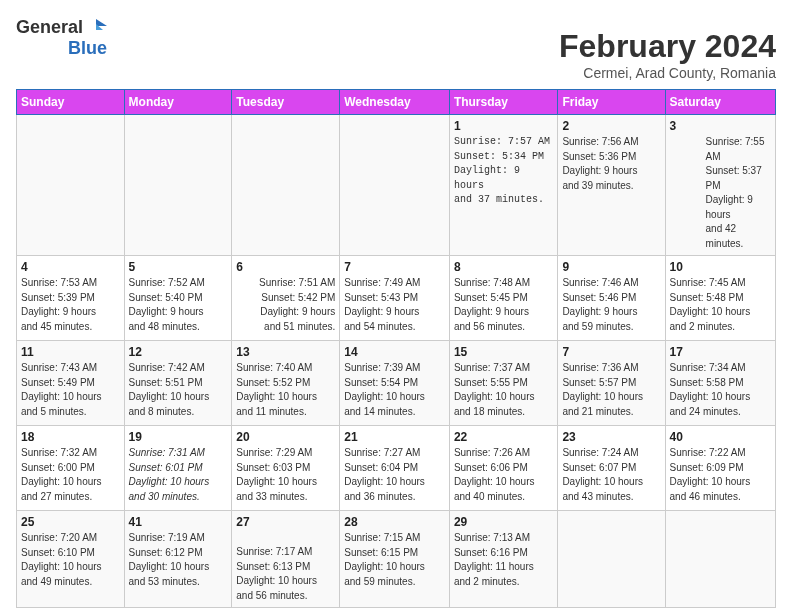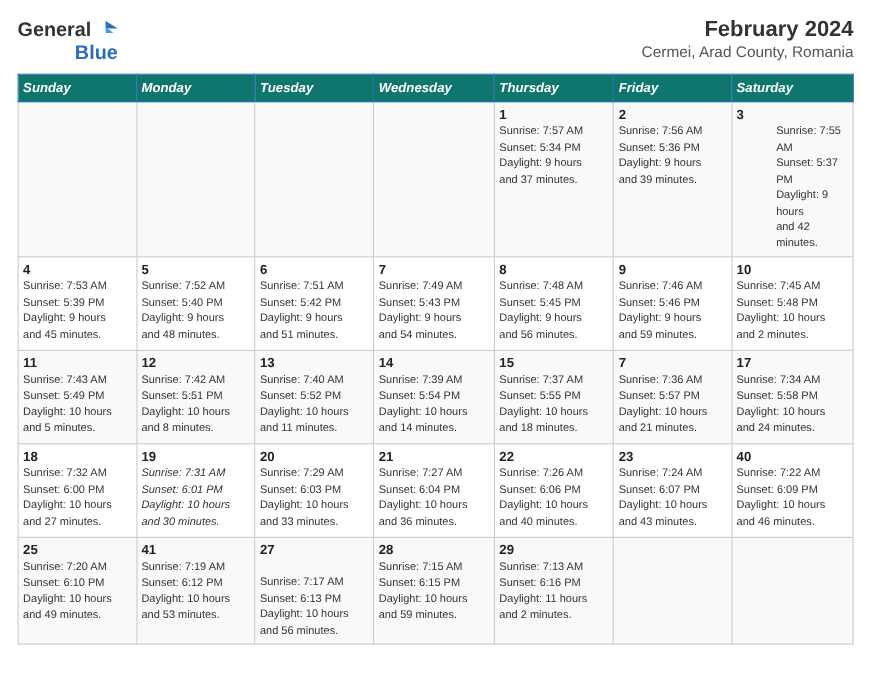--- a/index.html
+++ b/index.html
@@ -23,42 +23,42 @@
     }
     .logo-row {
       display: flex;
       align-items: center;
       gap: 2px;
     }
     .title-area {
       text-align: right;
     }
     .calendar-title {
-      font-size: 20px;
+      font-size: 32px;
       font-weight: bold;
       color: #333;
+      margin-top: 12px;
     }
     .calendar-subtitle {
       font-size: 14px;
       color: #555;
     }
     table {
       width: 100%;
       border-collapse: collapse;
       font-size: 10.5px;
     }
     thead tr th {
-      background-color: #0f766e;
+      background-color: #d946ef;
       color: #fff;
       padding: 5px 4px;
       text-align: left;
       font-size: 12px;
       font-weight: bold;
       border: 1px solid #2a6ebb;
-      font-style: italic;
     }
     tbody tr td {
       border: 1px solid #ccc;
       vertical-align: top;
       padding: 4px;
       width: 113px;
       height: 85px;
     }
     tbody tr:nth-child(odd) td {
       background-color: #f9f9f9;
@@ -116,21 +116,21 @@
       </tr>
   </thead>
   <tbody id="calendar-body">
   <tr>
         <td class="empty-cell"></td>
         <td class="empty-cell"></td>
         <td class="empty-cell"></td>
         <td class="empty-cell"></td>
         <td>
           <div class="day-num">1</div>
-          <div class="day-info" style="white-space: pre-line;">Sunrise: 7:57 AM
+          <div class="day-info" style="white-space: pre-line; font-family: Liberation Mono, monospace;">Sunrise: 7:57 AM
 Sunset: 5:34 PM
 Daylight: 9 hours
 and 37 minutes.</div>
         </td>
         <td>
           <div class="day-num">2</div>
           <div class="day-info" style="white-space: pre-line;">Sunrise: 7:56 AM
 Sunset: 5:36 PM
 Daylight: 9 hours
 and 39 minutes.</div>
@@ -153,21 +153,21 @@
         </td>
         <td>
           <div class="day-num">5</div>
           <div class="day-info" style="white-space: pre-line;">Sunrise: 7:52 AM
 Sunset: 5:40 PM
 Daylight: 9 hours
 and 48 minutes.</div>
         </td>
         <td>
           <div class="day-num">6</div>
-          <div class="day-info" style="white-space: pre-line;">Sunrise: 7:51 AM
+          <div class="day-info" style="white-space: pre-line; text-align: right;">Sunrise: 7:51 AM
 Sunset: 5:42 PM
 Daylight: 9 hours
 and 51 minutes.</div>
         </td>
         <td>
           <div class="day-num">7</div>
           <div class="day-info" style="white-space: pre-line;">Sunrise: 7:49 AM
 Sunset: 5:43 PM
 Daylight: 9 hours
 and 54 minutes.</div>

